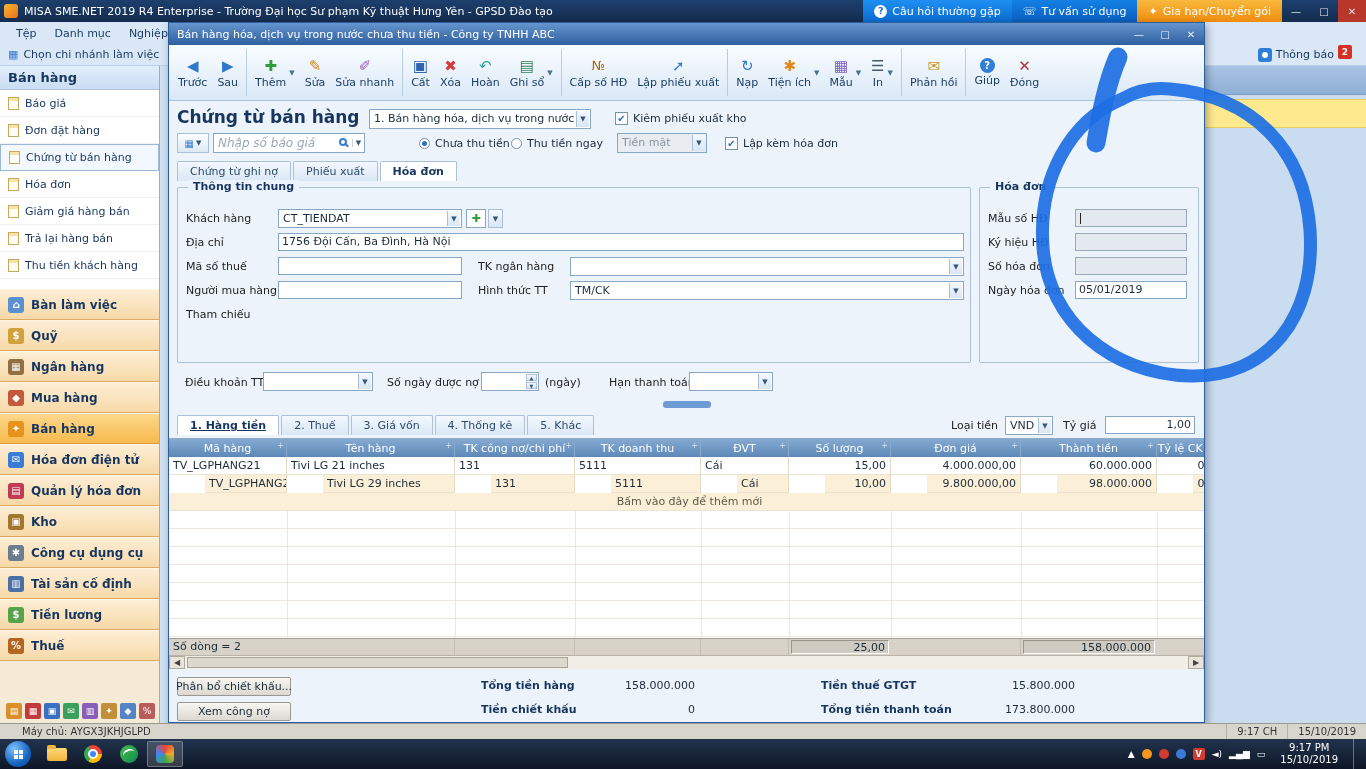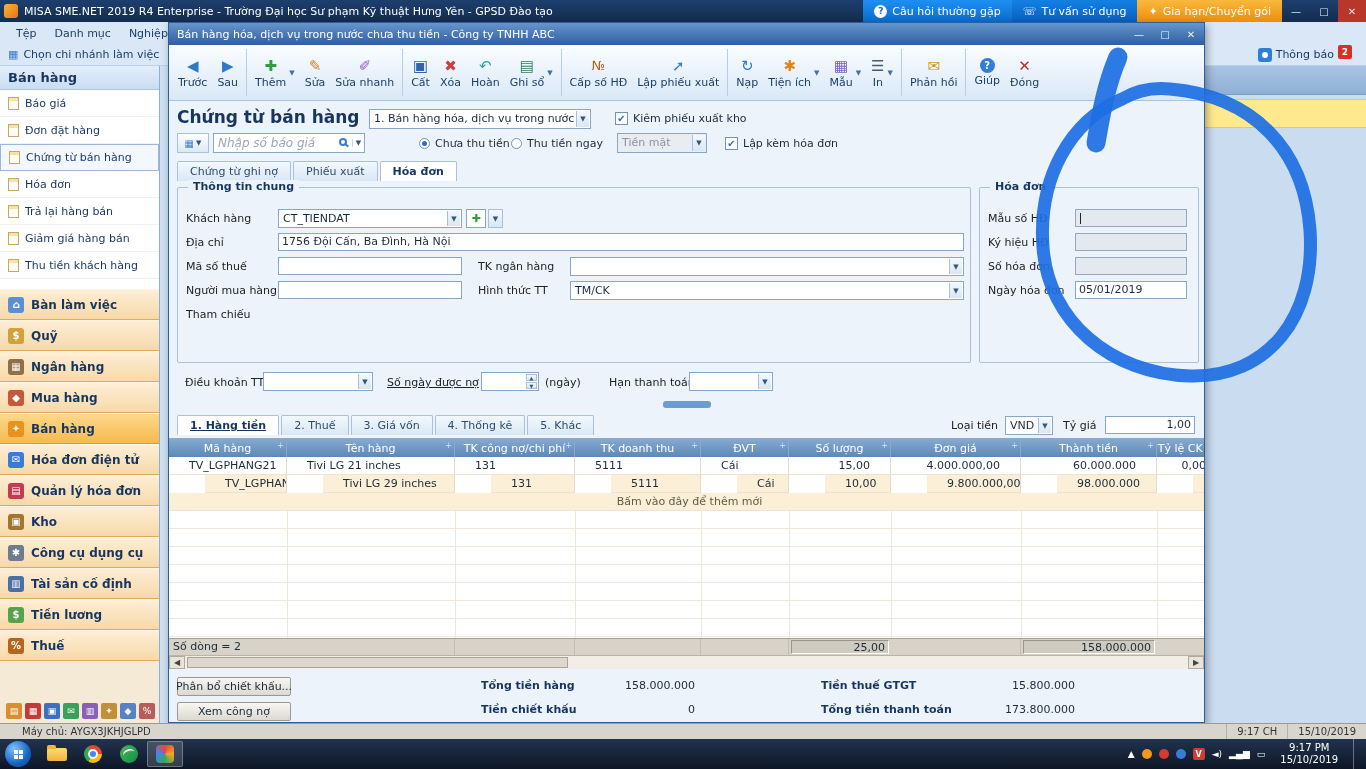--- a/index.html
+++ b/index.html
@@ -107,21 +107,21 @@
 
   .splitter{position:absolute;top:300px;left:494px;width:48px;height:7px;background:#6d9bd4;border-radius:3px;}
   .tabs2{position:absolute;left:8px;top:314px;display:flex;}
   .curr-lb{position:absolute;top:318px;white-space:nowrap;color:#222;}
 
   .grid{position:absolute;left:0;right:0;top:337px;height:217px;display:flex;flex-direction:column;--cols:118px 168px 120px 126px 88px 102px 130px 136px 70px;border-top:1px solid #8fa9c4;overflow:hidden;background:#fff;}
   .ghead{display:grid;grid-template-columns:var(--cols);height:18px;flex:0 0 auto;}
   .hc{position:relative;display:flex;align-items:center;justify-content:center;color:#fff;border-right:1px solid #89a9cc;background:linear-gradient(#85aad2,#5d88b6);overflow:hidden;white-space:nowrap;cursor:pointer;}
   .pin{position:absolute;right:2px;top:2px;font-size:8px;color:#d5e3f2;}
   .grow{display:grid;grid-template-columns:var(--cols);height:18px;flex:0 0 auto;}
-  .cell{height:18px;line-height:17px;padding:0 20px;border-right:1px solid #e6dcc6;border-bottom:1px solid #ece3d0;overflow:hidden;white-space:nowrap;cursor:text;}
+  .cell{height:18px;line-height:17px;padding:0 4px;border-right:1px solid #e6dcc6;border-bottom:1px solid #ece3d0;overflow:hidden;white-space:nowrap;cursor:text;}
   .num{text-align:right;}
   .r1{background:#fbf0d7;margin-left:36px;}
   .gadd{height:18px;line-height:17px;background:#fbf0d7;border-bottom:1px solid #ece3d0;padding-left:6px;color:#5f5a4c;flex:0 0 auto;cursor:pointer;text-align:center;}
   .gempty{flex:1;background-color:#fff;
     background-image:repeating-linear-gradient(to bottom,transparent 0 17px,#efe8da 17px 18px),
       linear-gradient(#efe8da,#efe8da),linear-gradient(#efe8da,#efe8da),linear-gradient(#efe8da,#efe8da),linear-gradient(#efe8da,#efe8da),
       linear-gradient(#efe8da,#efe8da),linear-gradient(#efe8da,#efe8da),linear-gradient(#efe8da,#efe8da),linear-gradient(#efe8da,#efe8da);
     background-size:auto auto,1px 100%,1px 100%,1px 100%,1px 100%,1px 100%,1px 100%,1px 100%,1px 100%;
     background-position:0 0,118px 0,286px 0,406px 0,532px 0,620px 0,722px 0,852px 0,988px 0;
     background-repeat:repeat,no-repeat,no-repeat,no-repeat,no-repeat,no-repeat,no-repeat,no-repeat,no-repeat;}
@@ -221,25 +221,25 @@
       <div class="sb-item sel">
           <span class="pg"></span>
           <span>Chứng từ bán hàng</span>
         </div>
       <div class="sb-item">
           <span class="pg"></span>
           <span>Hóa đơn</span>
         </div>
       <div class="sb-item">
           <span class="pg"></span>
-          <span>Trả lại hàng bán</span>
+          <span>Giảm giá hàng bán</span>
         </div>
       <div class="sb-item">
           <span class="pg"></span>
-          <span>Giảm giá hàng bán</span>
+          <span>Trả lại hàng bán</span>
         </div>
       <div class="sb-item">
           <span class="pg"></span>
           <span>Thu tiền khách hàng</span>
         </div>
     </div>
     <div class="sb-fill"></div>
     <div class="mod">
         <span class="mod-icon" style="background:#5a8fd0">⌂</span>
         <span>Bàn làm việc</span>
@@ -508,21 +508,21 @@
         <span class="glb" style="left:8px;top:72px;">Số hóa đơn</span>
         <div class="fld dis" style="position:absolute;left:95px;top:69px;width:112px;"></div>
         <span class="glb" style="left:8px;top:96px;">Ngày hóa đơn</span>
         <div class="fld" style="position:absolute;left:95px;top:93px;width:112px;">05/01/2019</div>
       </div>
 
       <span class="glb" style="left:16px;top:275px;">Điều khoản TT</span>
       <div class="combo" style="position:absolute;left:94px;top:271px;width:110px;height:19px;">
           <span class="ar">▼</span>
         </div>
-      <span class="glb" style="left:218px;top:275px;text-decoration:underline;">Số ngày được nợ</span>
+      <span class="glb" style="left:218px;top:275px;">Số ngày được nợ</span>
       <div style="position:absolute;left:312px;top:271px;width:58px;height:19px;background:#fff;border:1px solid #86a7c5;">
         <span style="position:absolute;right:1px;top:1px;width:11px;height:7px;background:linear-gradient(#f4f8fc,#d8e6f4);border:1px solid #a9c0d8;font-size:5px;color:#33567c;display:flex;align-items:center;justify-content:center;">▲</span>
         <span style="position:absolute;right:1px;bottom:1px;width:11px;height:7px;background:linear-gradient(#f4f8fc,#d8e6f4);border:1px solid #a9c0d8;font-size:5px;color:#33567c;display:flex;align-items:center;justify-content:center;">▼</span>
       </div>
       <span class="glb" style="left:376px;top:275px;">(ngày)</span>
       <span class="glb" style="left:440px;top:275px;">Hạn thanh toán</span>
       <div class="combo" style="position:absolute;left:520px;top:271px;width:84px;height:19px;">
           <span class="ar">▼</span>
         </div>
 

